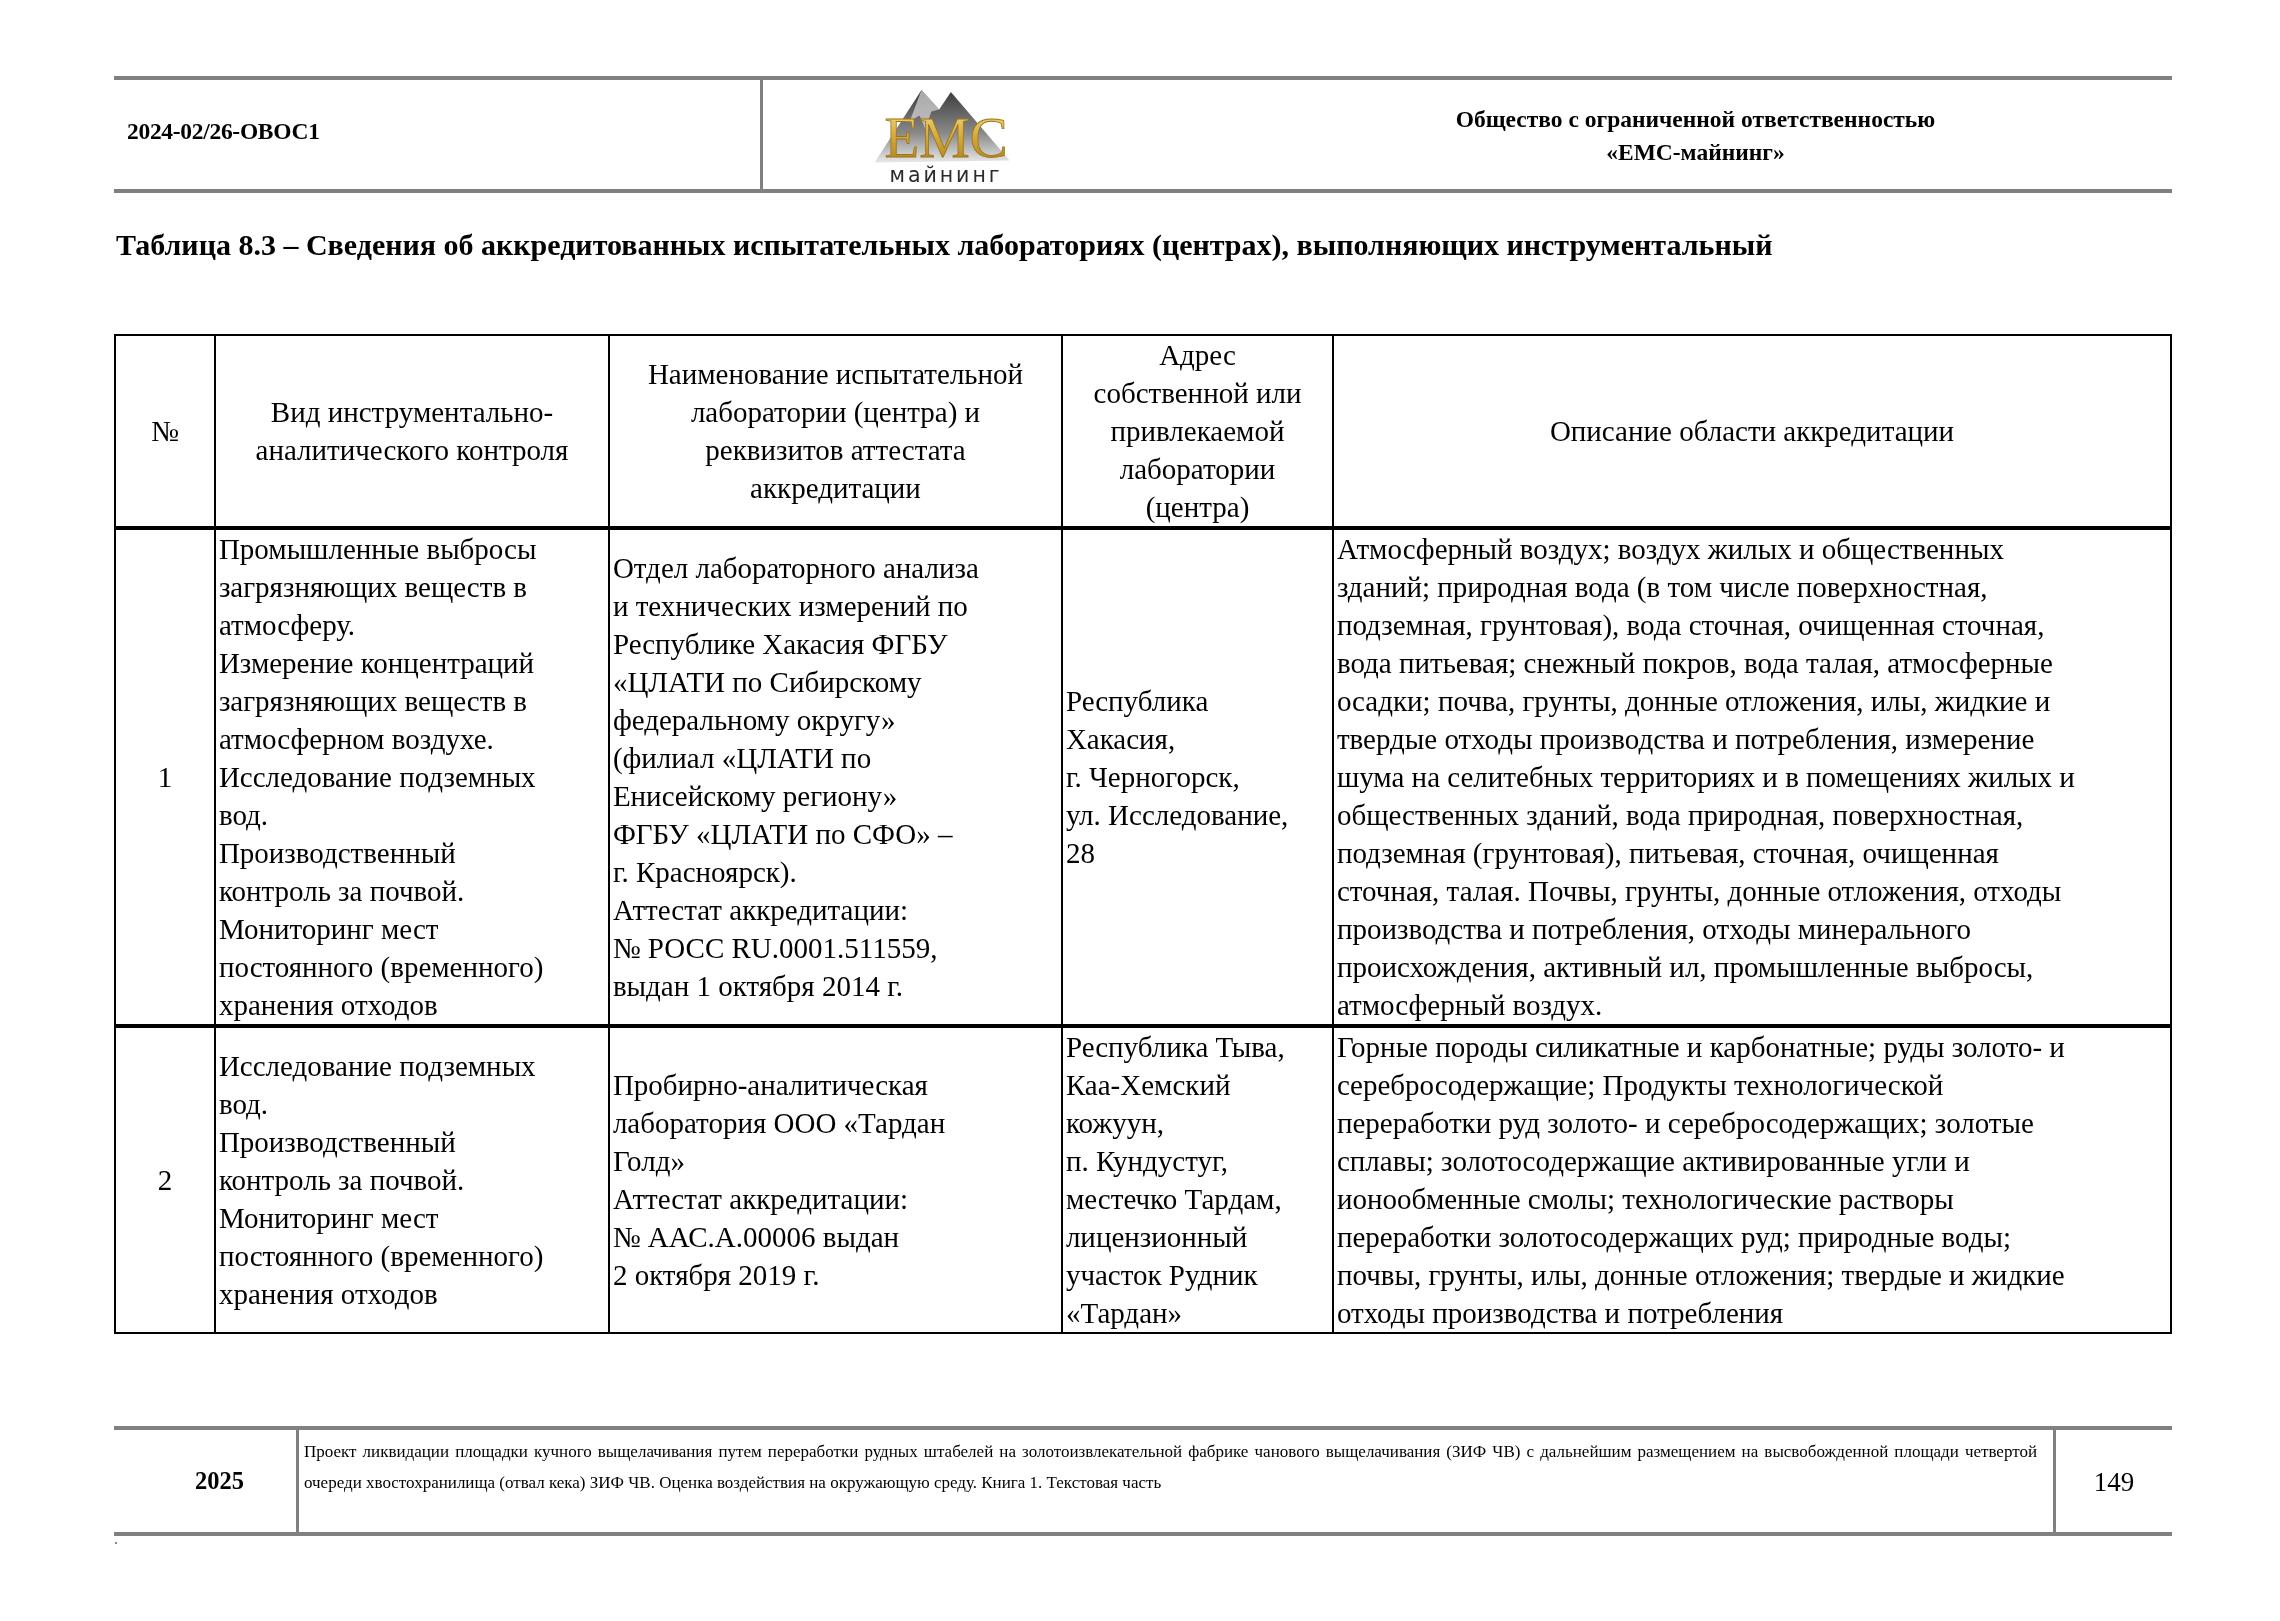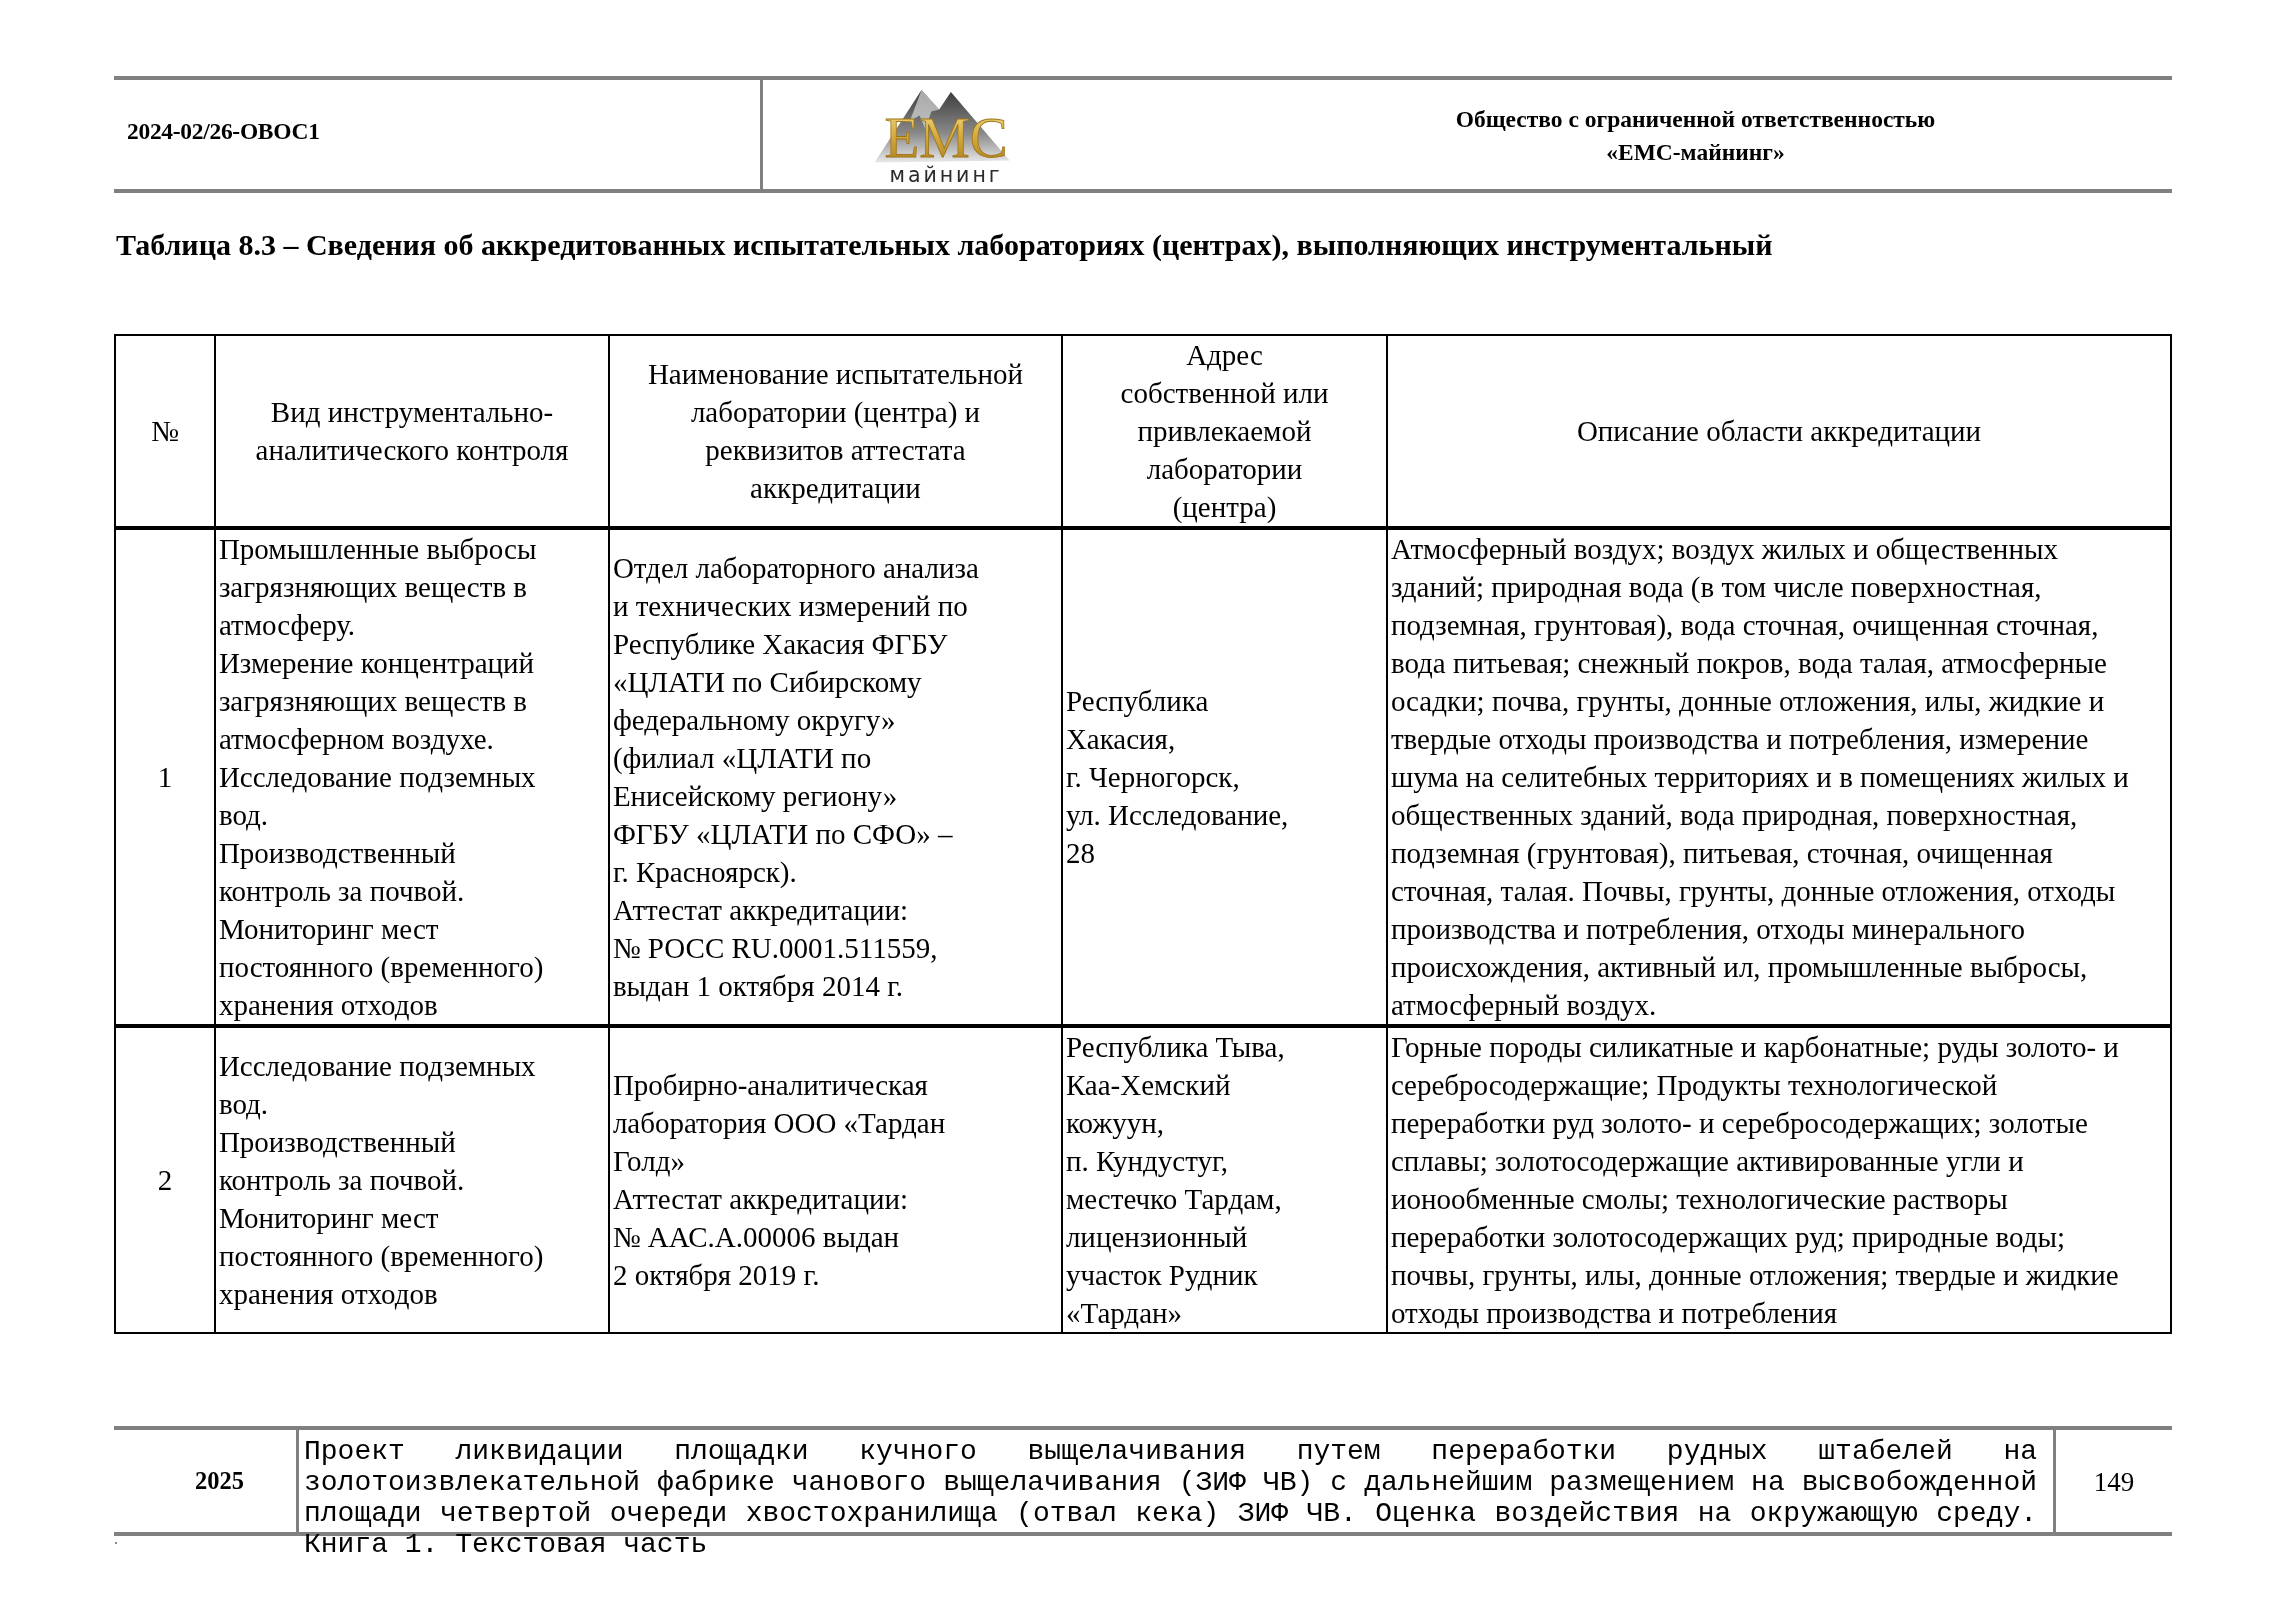--- a/index.html
+++ b/index.html
@@ -23,33 +23,33 @@
   table.main { position: absolute; left: 114px; top: 334px; width: 2058px; border-collapse: collapse; font-size: 29px; line-height: 38px; }
   table.main td, table.main th { border: 2px solid #000; vertical-align: middle; font-weight: normal; padding: 0 2.9px; }
   table.main th { text-align: center; height: 191px; padding: 0 2px; }
   table.main tr.hdr-row th { border-bottom: 4.9px solid #000; }
   table.main tr.r1 td { border-bottom: 4.9px solid #000; height: 492px; }
   table.main tr.r2 td { height: 301px; }
   table.main { border: 2.9px solid #000; }
   .c-num { width: 100px; text-align: center; }
   .c-type { width: 394px; }
   .c-lab { width: 453px; margin-left: 33px; }
-  .c-addr { width: 325px; margin-top: 12px; }
+  .c-addr { width: 271px; margin-top: 12px; }
   .c-desc { }
   .cell-line { display: block; }
   td.c-num { text-align: center; }
   td.top { vertical-align: top; }
 
   
   .ftr-line { position: absolute; left: 114px; width: 2058px; height: 3.9px; background: #808080; }
   .ftr-line.top { top: 1426px; }
   .ftr-line.bot { top: 1532px; }
   .ftr-vline { position: absolute; top: 1429px; width: 2.9px; height: 104px; background: #808080; }
   .ftr-year { position: absolute; left: 128px; top: 1467px; width: 183px; text-align: center; font-weight: bold; font-size: 24.5px; }
-  .ftr-text { position: absolute; left: 304px; top: 1436px; width: 1733px; font-size: 28px; line-height: 31px; text-align: justify; text-align-last: left; font-family: Liberation Mono, monospace; }
+  .ftr-text { position: absolute; left: 304px; top: 1436px; width: 1733px; font-size: 17px; line-height: 31px; text-align: justify; text-align-last: left; }
   .ftr-page { position: absolute; left: 2056px; top: 1467px; width: 116px; text-align: center; font-weight: normal; font-size: 27px; }
   .corner-dot { position: absolute; left: 115px; top: 1542px; width: 2px; height: 2px; background: #888; }
 </style>
 </head>
 <body>
 
 <div class="hdr-line top"></div>
 <div class="hdr-vline" style="left:760px"></div>
 <div class="hdr-line bot"></div>
 

